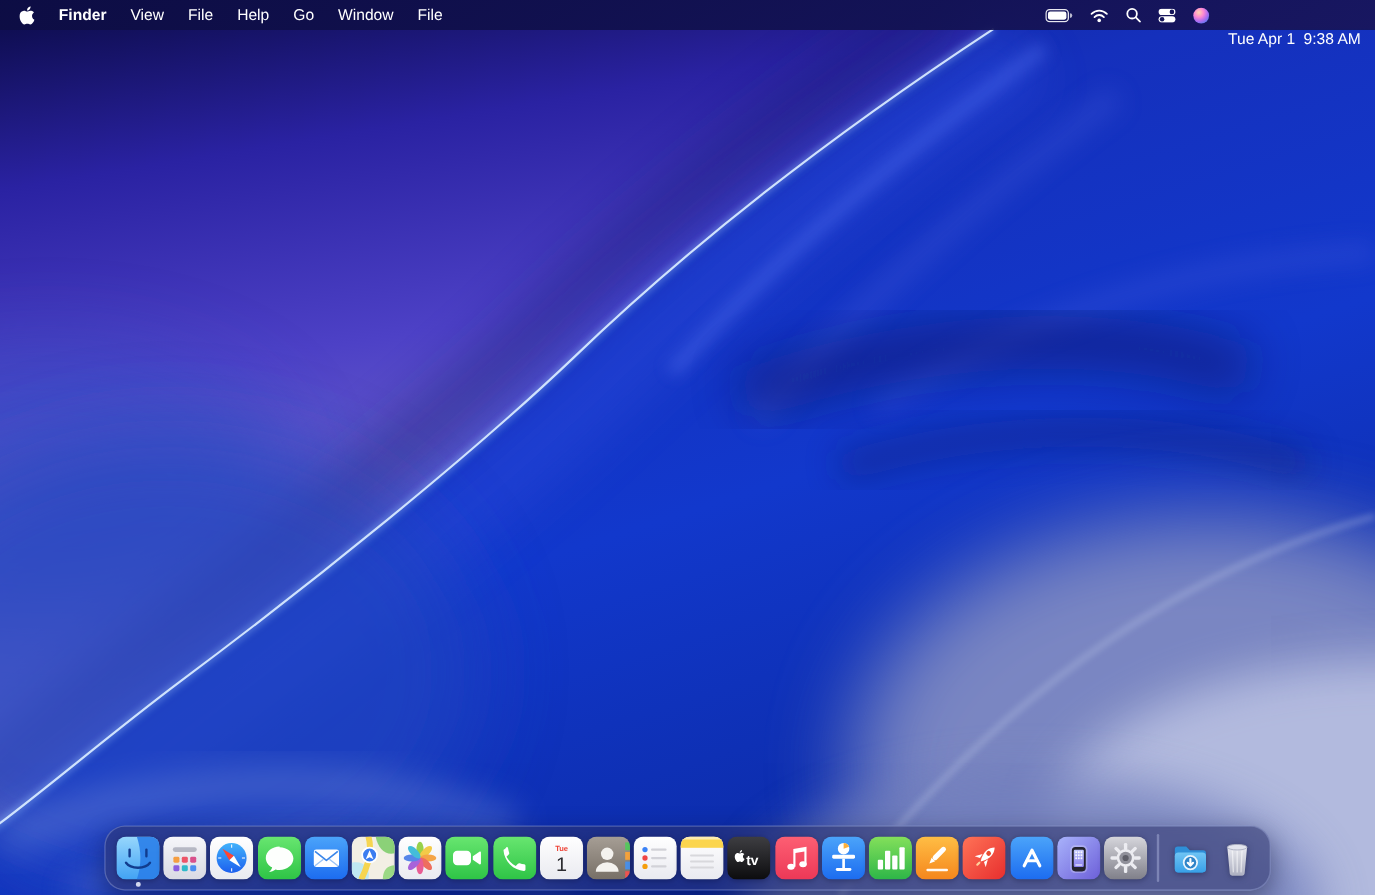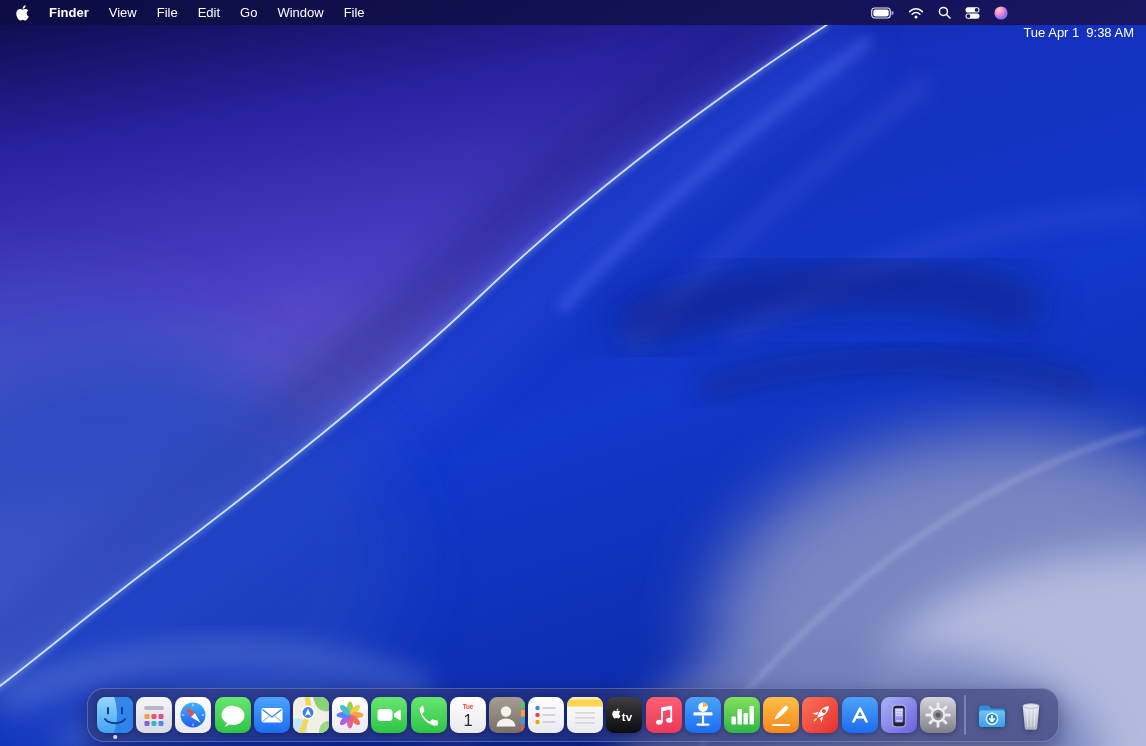--- a/index.html
+++ b/index.html
@@ -189,21 +189,21 @@
   <header class="menubar">
     <div class="mb-left">
       <button class="mb-item">
         <svg width="13" height="16" viewBox="0 0 13.5 17">
           <path fill="#fff" d="M11.18,8.86c-.02-2.05,1.67-3.03,1.75-3.08-.95-1.39-2.44-1.58-2.97-1.6-1.26-.13-2.46.74-3.1.74-.64,0-1.63-.72-2.68-.7-1.38.02-2.65.8-3.36,2.03-1.43,2.48-.37,6.15,1.03,8.16.68.99,1.49,2.1,2.56,2.06,1.03-.04,1.42-.66,2.66-.66,1.24,0,1.59.66,2.68.64,1.11-.02,1.81-1,2.48-1.99.78-1.14,1.1-2.25,1.12-2.31-.02-.01-2.15-.82-2.17-3.29zM9.14,2.87c.55-.66.92-1.58.82-2.5-.79.03-1.75.53-2.32,1.19-.51.59-.95,1.53-.83,2.43.88.07,1.78-.45,2.33-1.12z"></path>
         </svg>
       </button>
       <button class="mb-item app-name">Finder</button>
       <button class="mb-item">View</button>
       <button class="mb-item">File</button>
-      <button class="mb-item">Edit</button>
+      <button class="mb-item">Help</button>
       <button class="mb-item">Go</button>
       <button class="mb-item">Window</button>
       <button class="mb-item">File</button>
     </div>
     <div class="mb-right">
       <span class="mb-ico">
         <svg width="23" height="12" viewBox="0 0 23 12">
           <rect x="0.7" y="1" width="18.6" height="10" rx="3" fill="none" stroke="#fff" stroke-width="1.1" opacity="0.9"></rect>
           <rect x="2.3" y="2.6" width="15.4" height="6.8" rx="1.8" fill="#fff"></rect>
           <path d="M20.6,4 a2,2 0 0 1 0,4 z" fill="#fff" opacity="0.7"></path>

